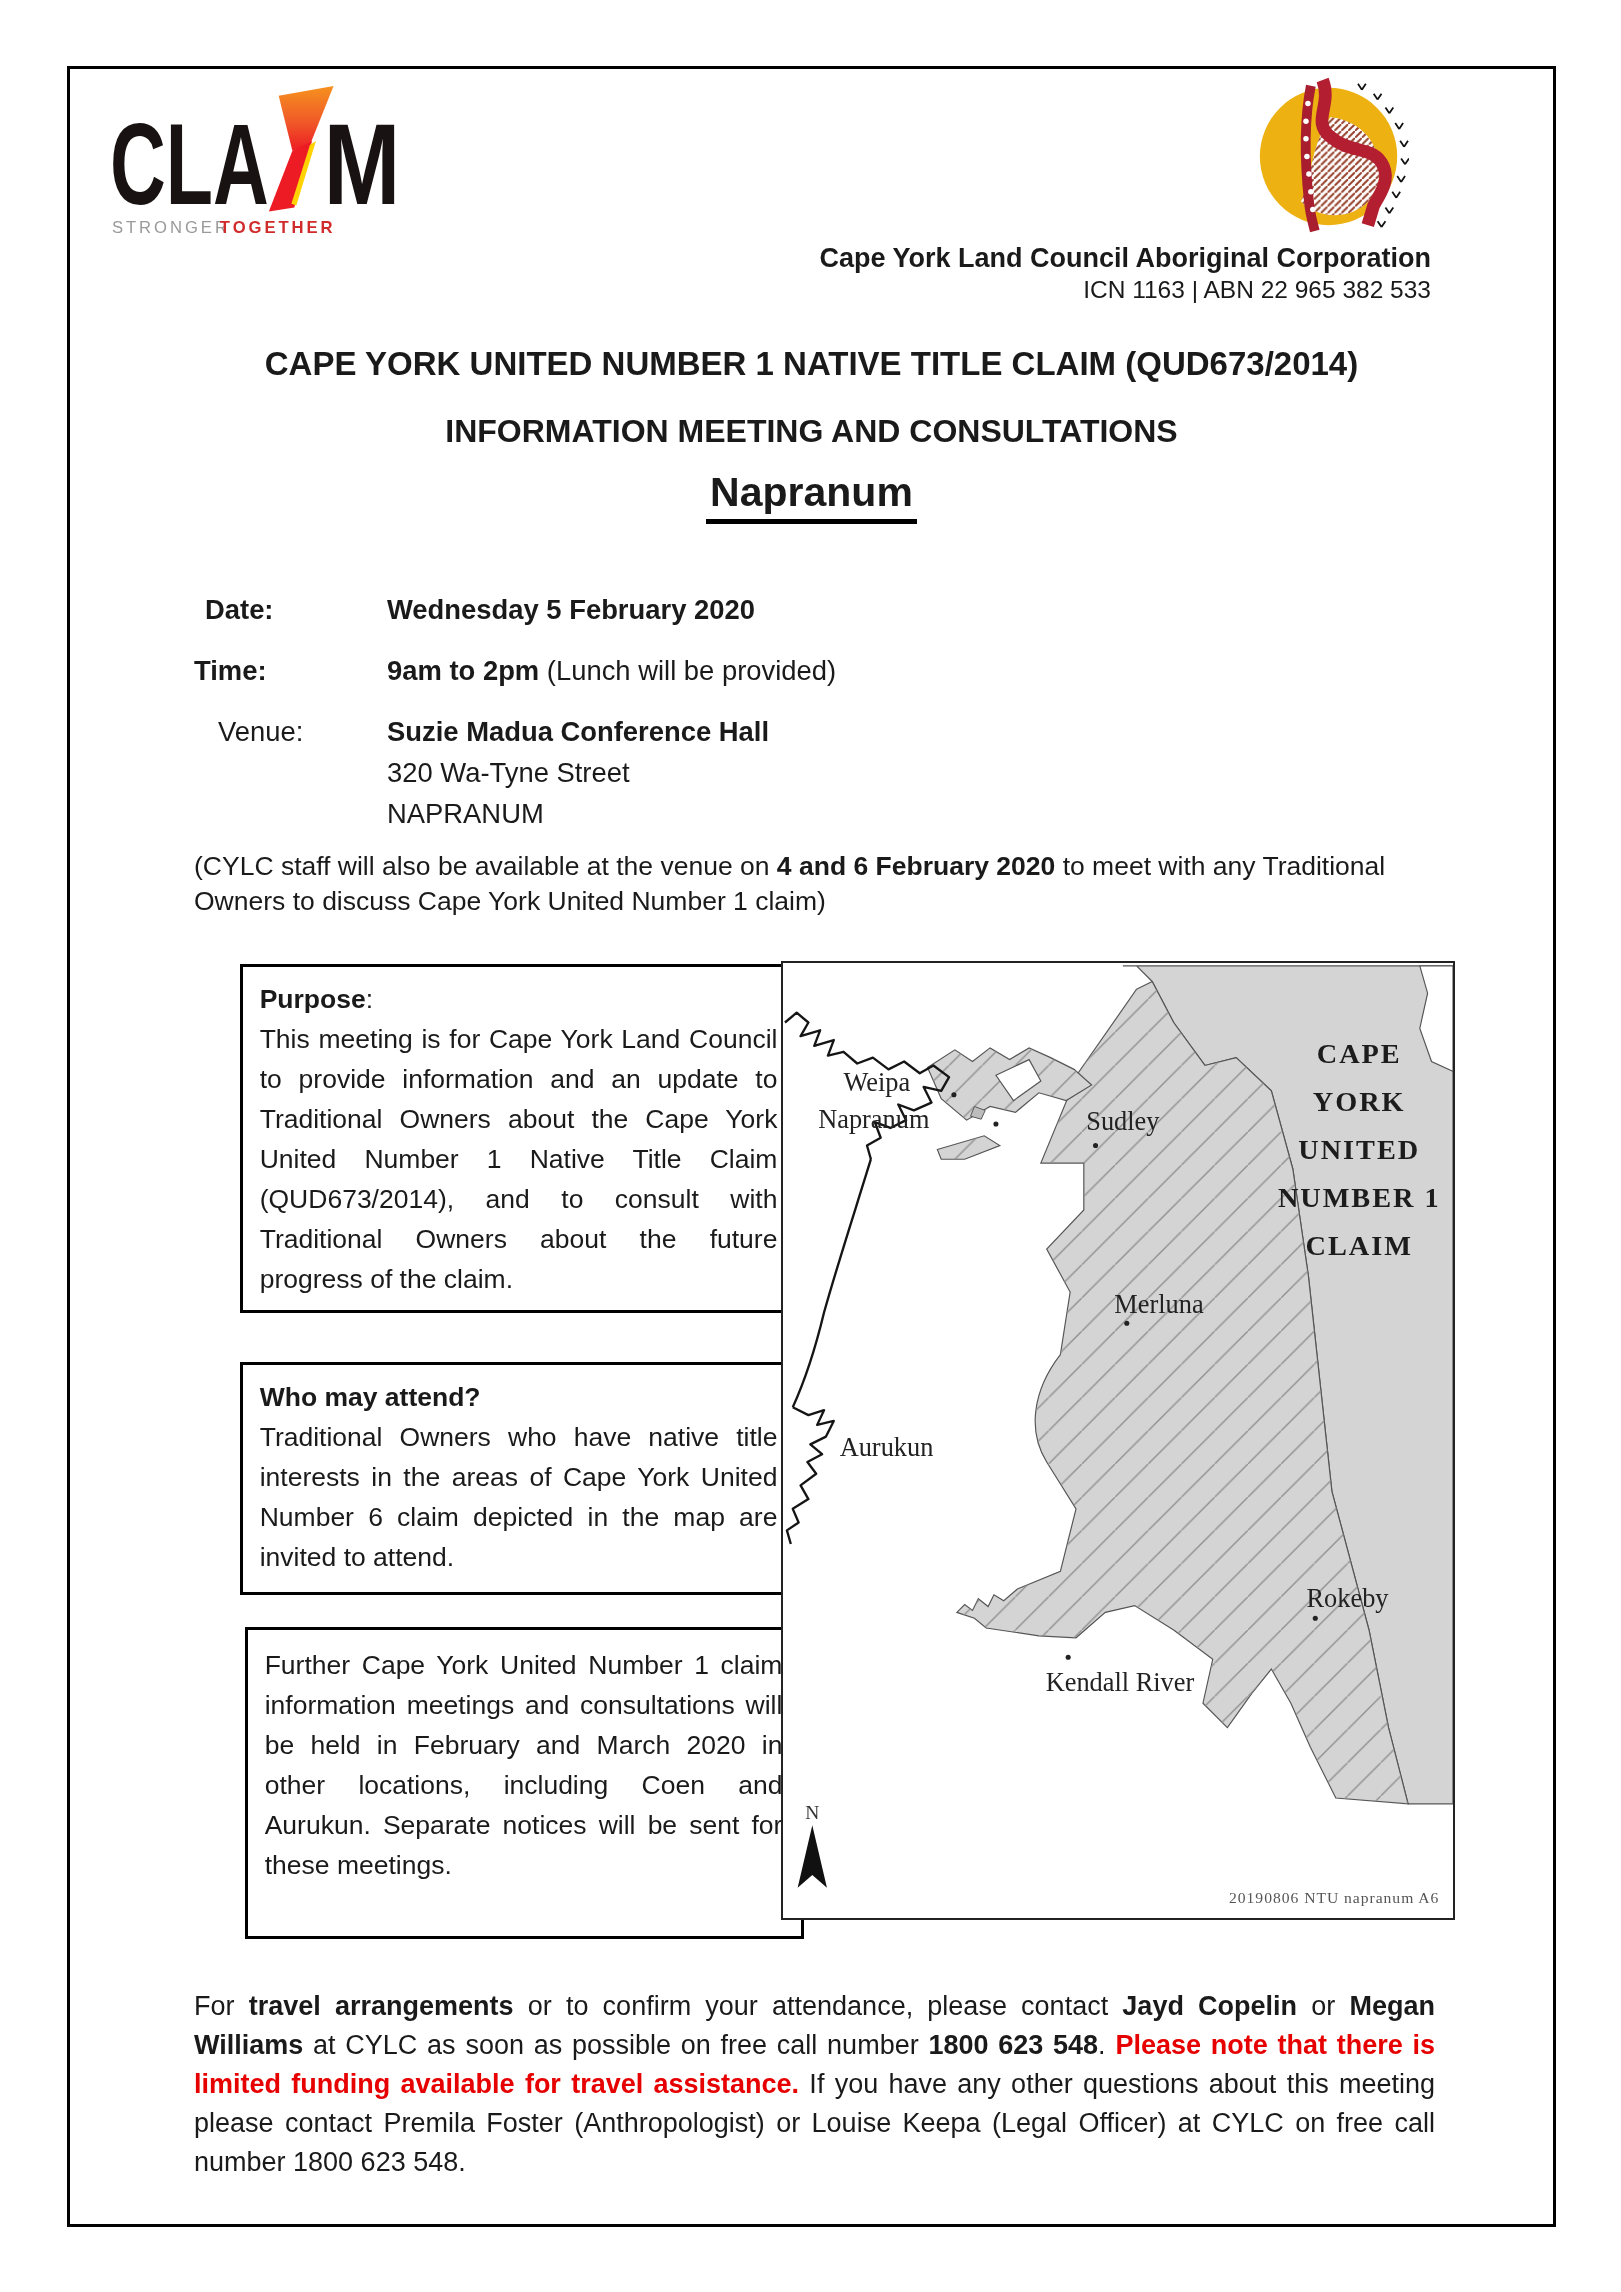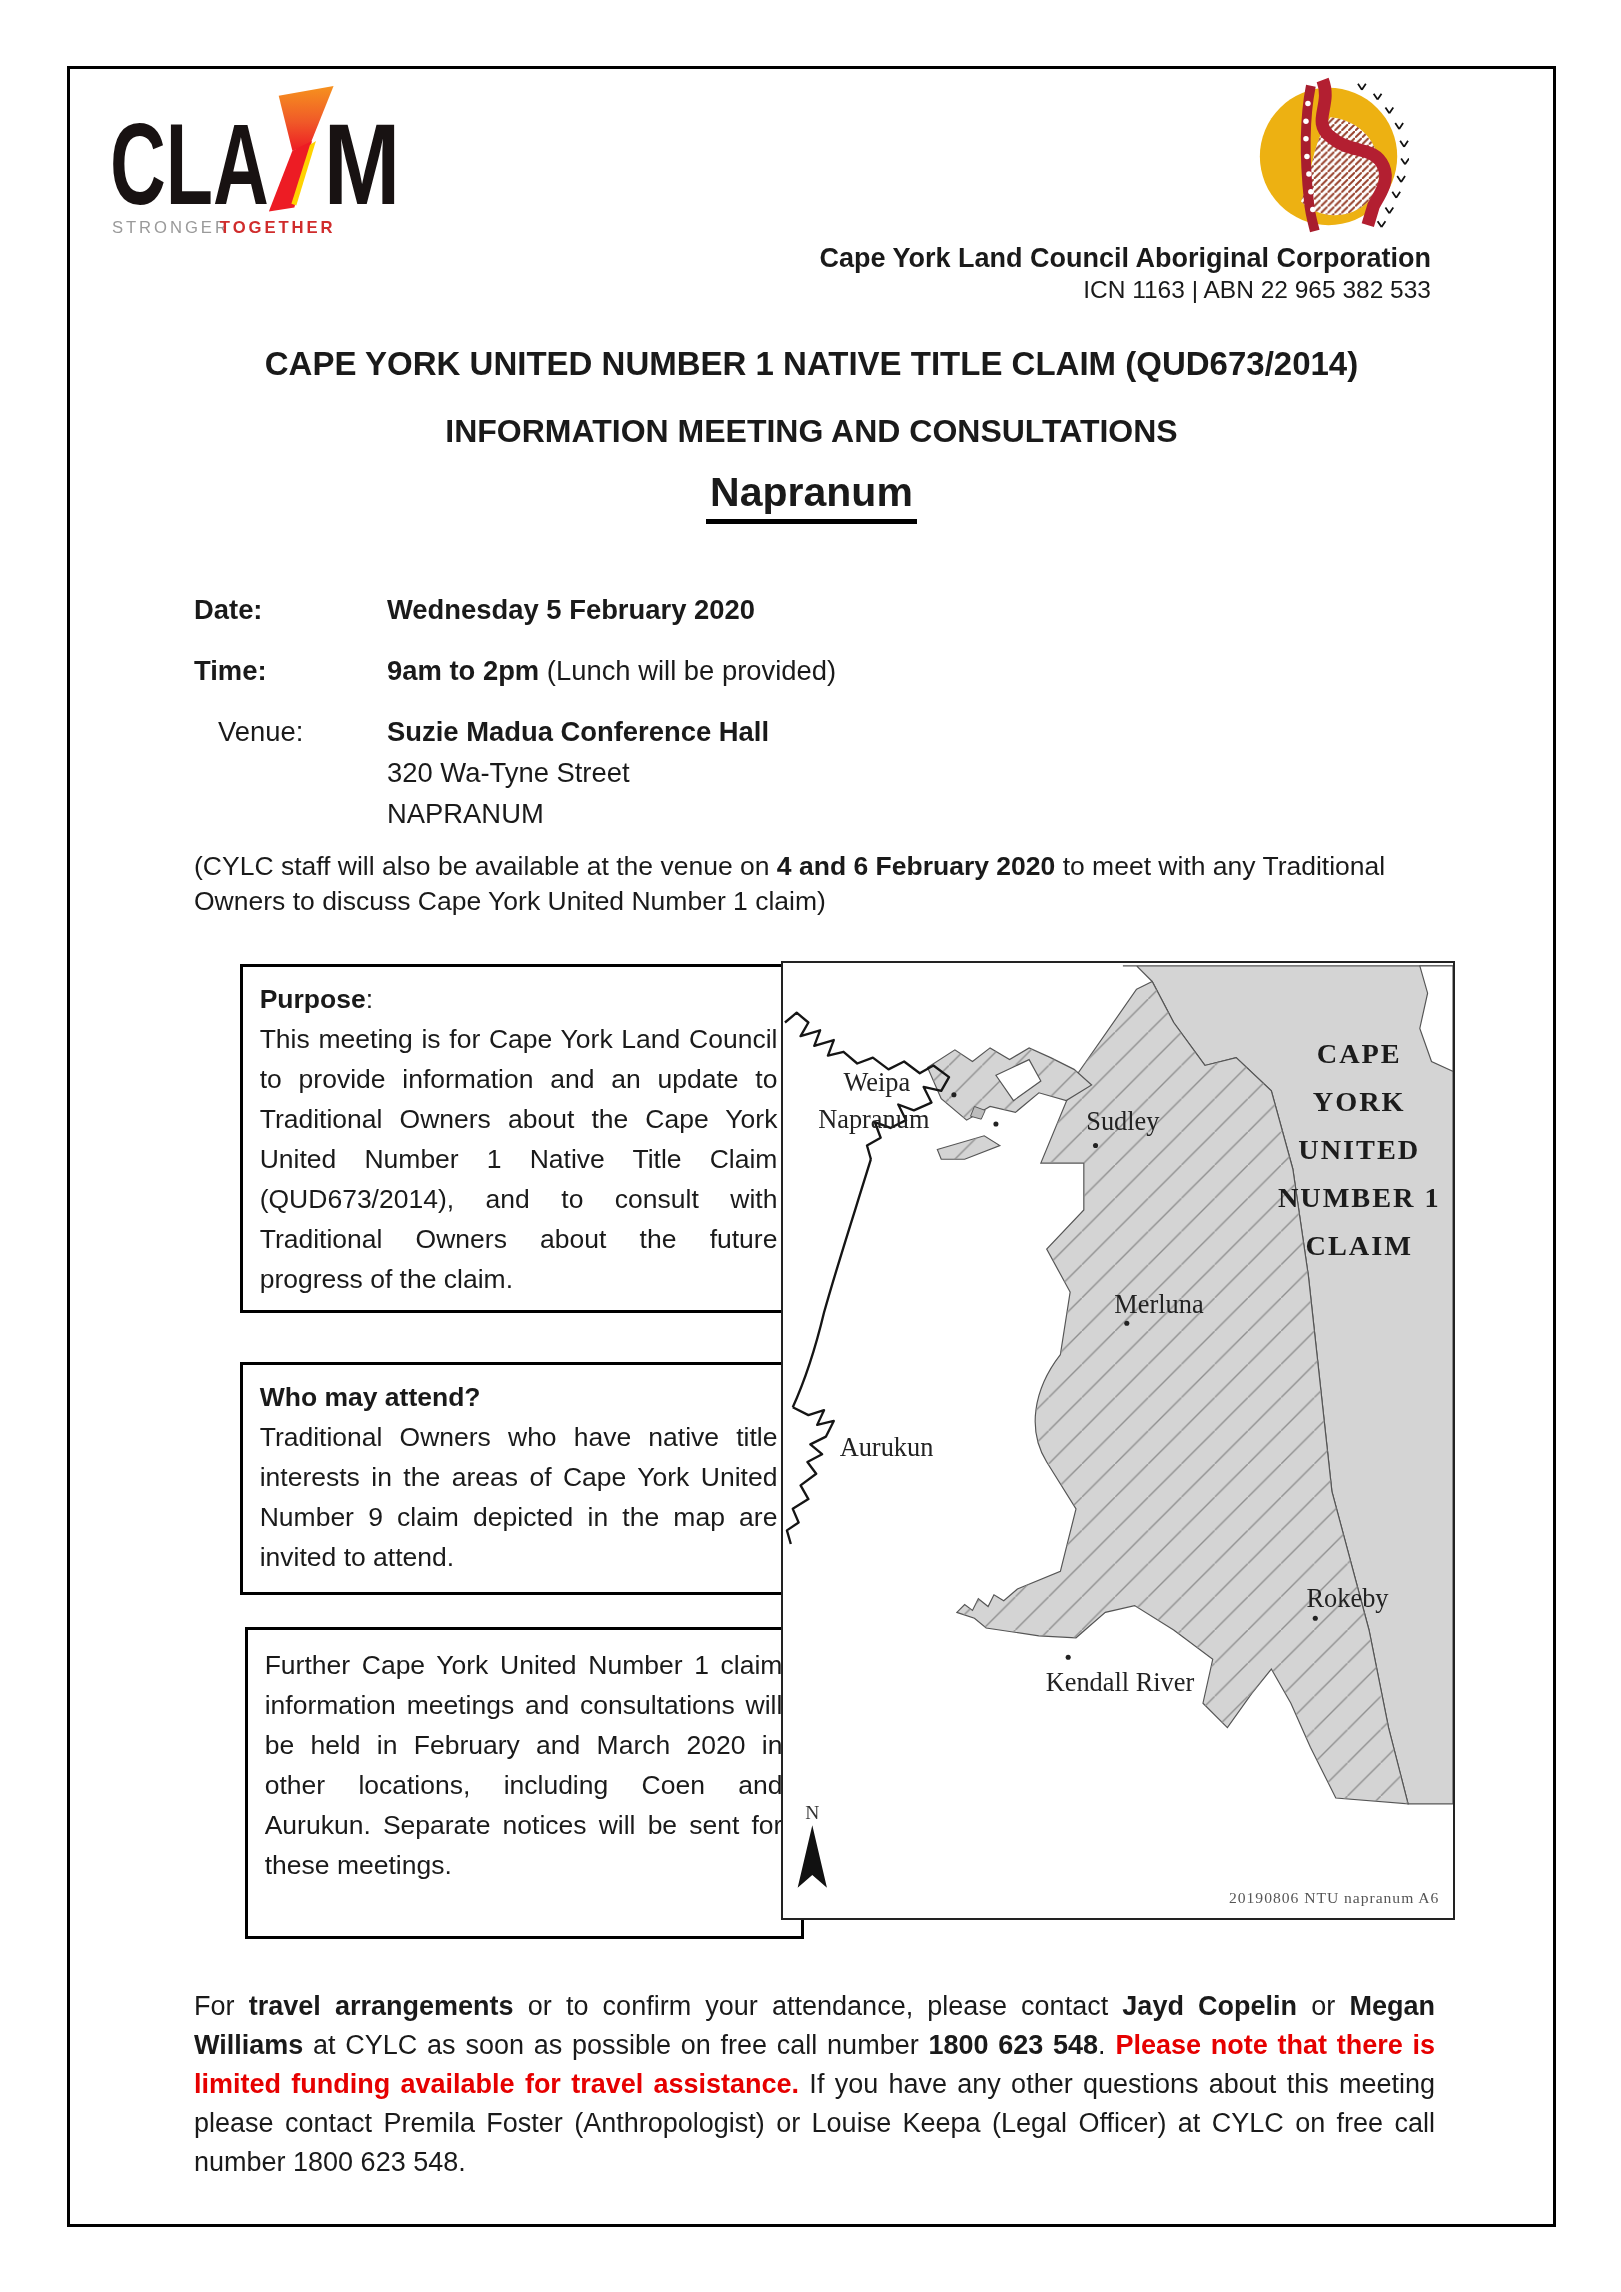--- a/index.html
+++ b/index.html
@@ -15,21 +15,21 @@
   .t1{left:67px;top:345px;width:1489px;text-align:center;font-weight:bold;font-size:33px;}
   .t2{left:67px;top:413px;width:1489px;text-align:center;font-weight:bold;font-size:32px;}
   .t3{left:67px;top:469px;width:1489px;text-align:center;font-size:41px;font-weight:bold;}
   .t3 span{display:inline-block;border-bottom:5.9px solid #000;padding:0 3.9px 2.9px 3.9px;}
   
   .lbl{font-size:27.4px;font-weight:bold;}
   .lbl-reg{font-size:27.4px;margin-left:24px;}
   .val{font-size:27.4px;}
   .b{font-weight:bold;}
   .red{color:#e60000;font-weight:bold;}
-  .row-date-l{left:194px;top:594px;}
+  .row-date-l{left:205px;top:594px;}
   .row-date-v{left:387px;top:594px;font-weight:bold;}
   .row-time-l{left:194px;top:655px;}
   .row-time-v{left:387px;top:655px;}
   .row-venue-l{left:194px;top:716px;}
   .venue1{left:387px;top:716px;font-weight:bold;}
   .venue2{left:387px;top:757px;}
   .venue3{left:387px;top:798px;}
   .note{left:194px;top:849px;width:1243px;font-size:26.5px;line-height:35px;}
   
   .box{border:3.9px solid #000;box-sizing:border-box;font-size:26.5px;line-height:40px;text-align:justify;padding:11.8px 18.6px 11.8px 16.7px;background:#fff;margin-left:46px;}
@@ -127,21 +127,21 @@
 
 <div class="abs note"><span>(CYLC staff will also be available at the venue on </span><span class="b">4 and 6 February 2020</span><span> to meet with any Traditional Owners to discuss Cape York United Number 1 claim)</span></div>
 
 <div class="abs box box1">
   <span class="box-title">Purpose</span><span>:</span><br>
   <span>This meeting is for Cape York Land Council to provide information and an update to Traditional Owners about the Cape York United Number 1 Native Title Claim (QUD673/2014), and to consult with Traditional Owners about the future progress of the claim.</span>
 </div>
 
 <div class="abs box box2">
   <span class="box-title">Who may attend?</span><br>
-  <span>Traditional Owners who have native title interests in the areas of Cape York United Number 9 claim depicted in the map are invited to attend.</span>
+  <span>Traditional Owners who have native title interests in the areas of Cape York United Number 6 claim depicted in the map are invited to attend.</span>
 </div>
 
 <div class="abs box box3">
   <span>Further Cape York United Number 1 claim information meetings and consultations will be held in February and March 2020 in other locations, including Coen and Aurukun. Separate notices will be sent for these meetings.</span>
 </div>
 
 <div class="abs map-frame">
   <svg viewBox="0 0 686 972">
     <defs>
       <pattern id="mh" patternUnits="userSpaceOnUse" width="34" height="34">

